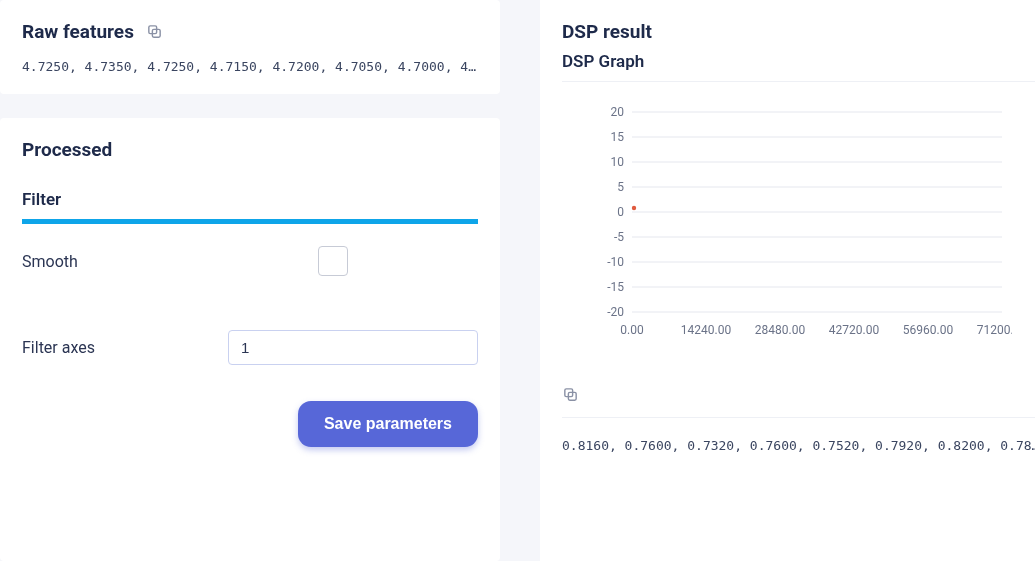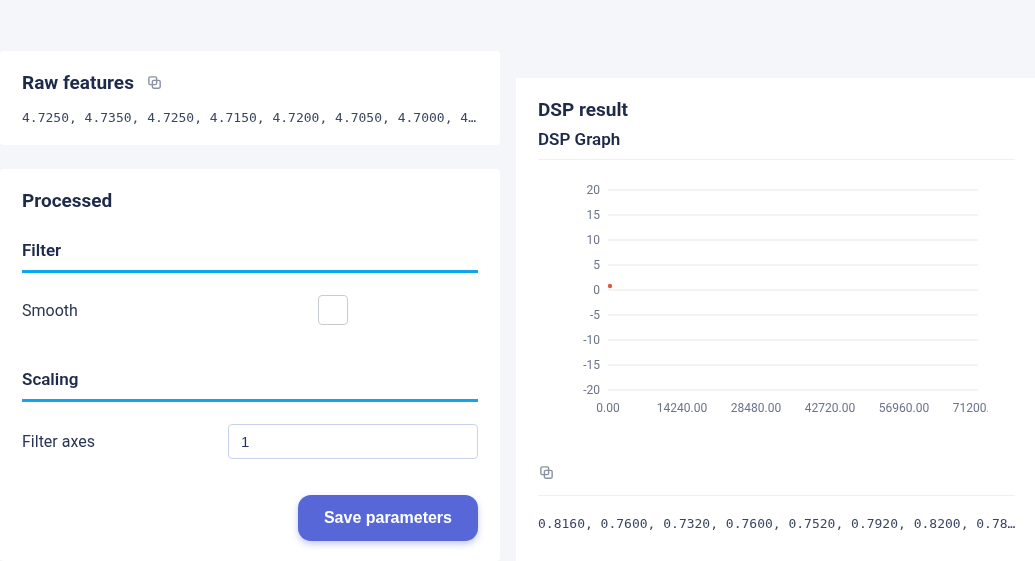--- a/index.html
+++ b/index.html
@@ -6,24 +6,23 @@
   body {
     font-family: -apple-system, BlinkMacSystemFont, "Segoe UI", Roboto, Helvetica, Arial, sans-serif;
     background: #f5f6fa;
     color: #1e2a4a;
     width: 1035px;
     height: 561px;
     overflow: hidden;
   }
   .layout {
     display: flex;
-    gap: 16px;
+    gap: 40px;
     width: 100%;
     height: 100%;
-    align-items: flex-end;
   }
   .left-col { width: 500px; display: flex; flex-direction: column; }
   .right-col { flex: 1; display: flex; flex-direction: column; }
 
   .card {
     background: #ffffff;
     border-radius: 4px;
     padding: 20px 22px;
   }
   .card + .card { margin-top: 24px; }
@@ -51,21 +50,21 @@
     cursor: pointer;
     display: inline-flex;
   }
 
   .param-section { margin-top: 10px; }
   .param-header {
     font-size: 17px;
     font-weight: 600;
     color: #1e2a4a;
     padding: 12px 0 10px;
-    border-bottom: 3px solid #0ea5e9;
+    border-bottom: 5px solid #0ea5e9;
   }
   .param-row {
     display: flex;
     align-items: center;
     justify-content: space-between;
     padding: 22px 0;
   }
   .param-label {
     font-size: 16px;
     color: #2b3553;
@@ -158,21 +157,20 @@
 
       <div class="param-section">
         <div class="param-header">Filter</div>
         <div class="param-row">
           <span class="param-label">Smooth</span>
           <div class="checkbox"></div>
         </div>
       </div>
 
       <div class="param-section">
-        <div class="param-header">Scaling</div>
         <div class="param-row">
           <span class="param-label">Filter axes</span>
           <input class="text-input" type="text" value="1" style="">
         </div>
       </div>
 
       <div class="actions-row">
         <button class="btn-primary">Save parameters</button>
       </div>
     </div>

